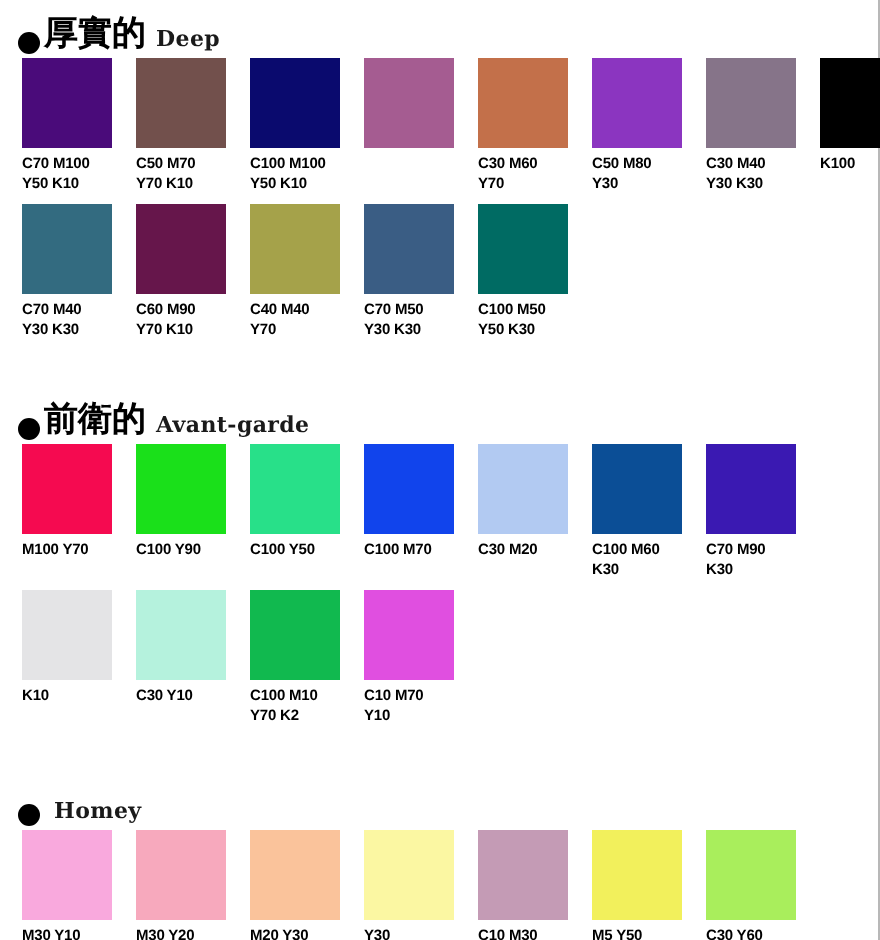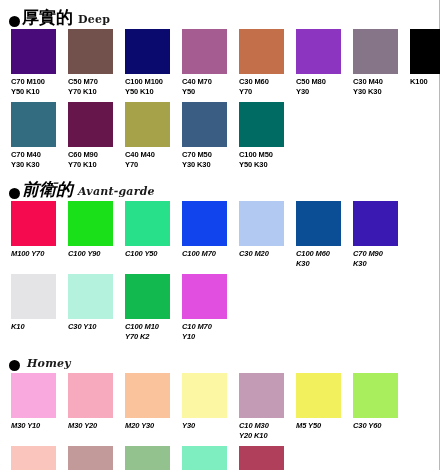--- a/index.html
+++ b/index.html
@@ -80,21 +80,21 @@
     color: #000000;
     line-height: 9.5px;
     margin-top: 3px;
     white-space: nowrap;
     letter-spacing: -0.1px;
   }
   .swatch-label span {
     display: block;
   }
   .row-gap-1 { margin-top: 6px; }
-  .sec-gap { margin-top: 7px; font-style: italic; }
+  .sec-gap { margin-top: 28px; }
   .sec1 { padding-top: 4px; }
 </style>
 </head>
 <body>
 
 <div class="page">
   <div id="sections-root">
       <div class="section sec1">
         <div class="section-header">
           <span class="bullet"></span>
@@ -118,24 +118,20 @@
           </div>
           <div class="swatch-cell">
             <div class="swatch-chip" style="background: rgb(10, 10, 110);"></div>
             <div class="swatch-label">
               <span>C100 M100</span>
               <span>Y50 K10</span>
             </div>
           </div>
           <div class="swatch-cell">
             <div class="swatch-chip" style="background: rgb(165, 92, 145);"></div>
-            <div class="swatch-label">
-              <span>C40 M70</span>
-              <span>Y50</span>
-            </div>
           </div>
           <div class="swatch-cell">
             <div class="swatch-chip" style="background: rgb(195, 112, 74);"></div>
             <div class="swatch-label">
               <span>C30 M60</span>
               <span>Y70</span>
             </div>
           </div>
           <div class="swatch-cell">
             <div class="swatch-chip" style="background: rgb(139, 53, 192);"></div>

